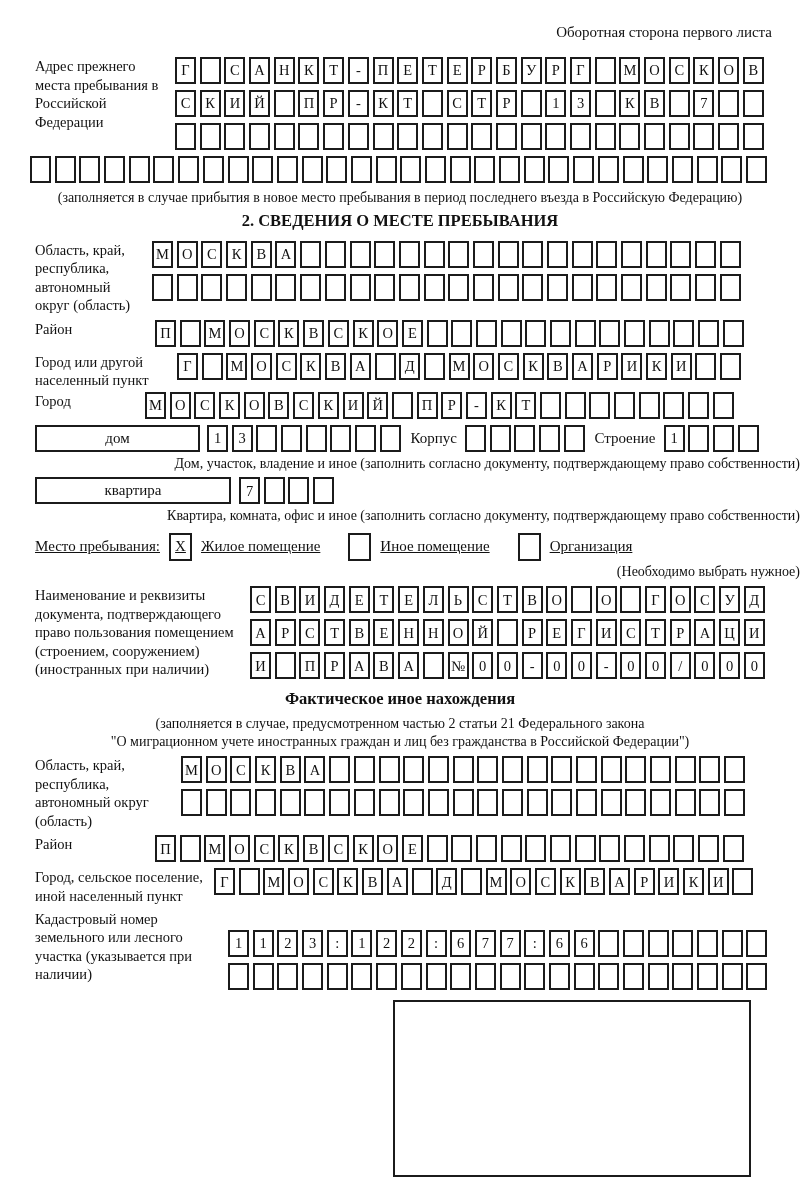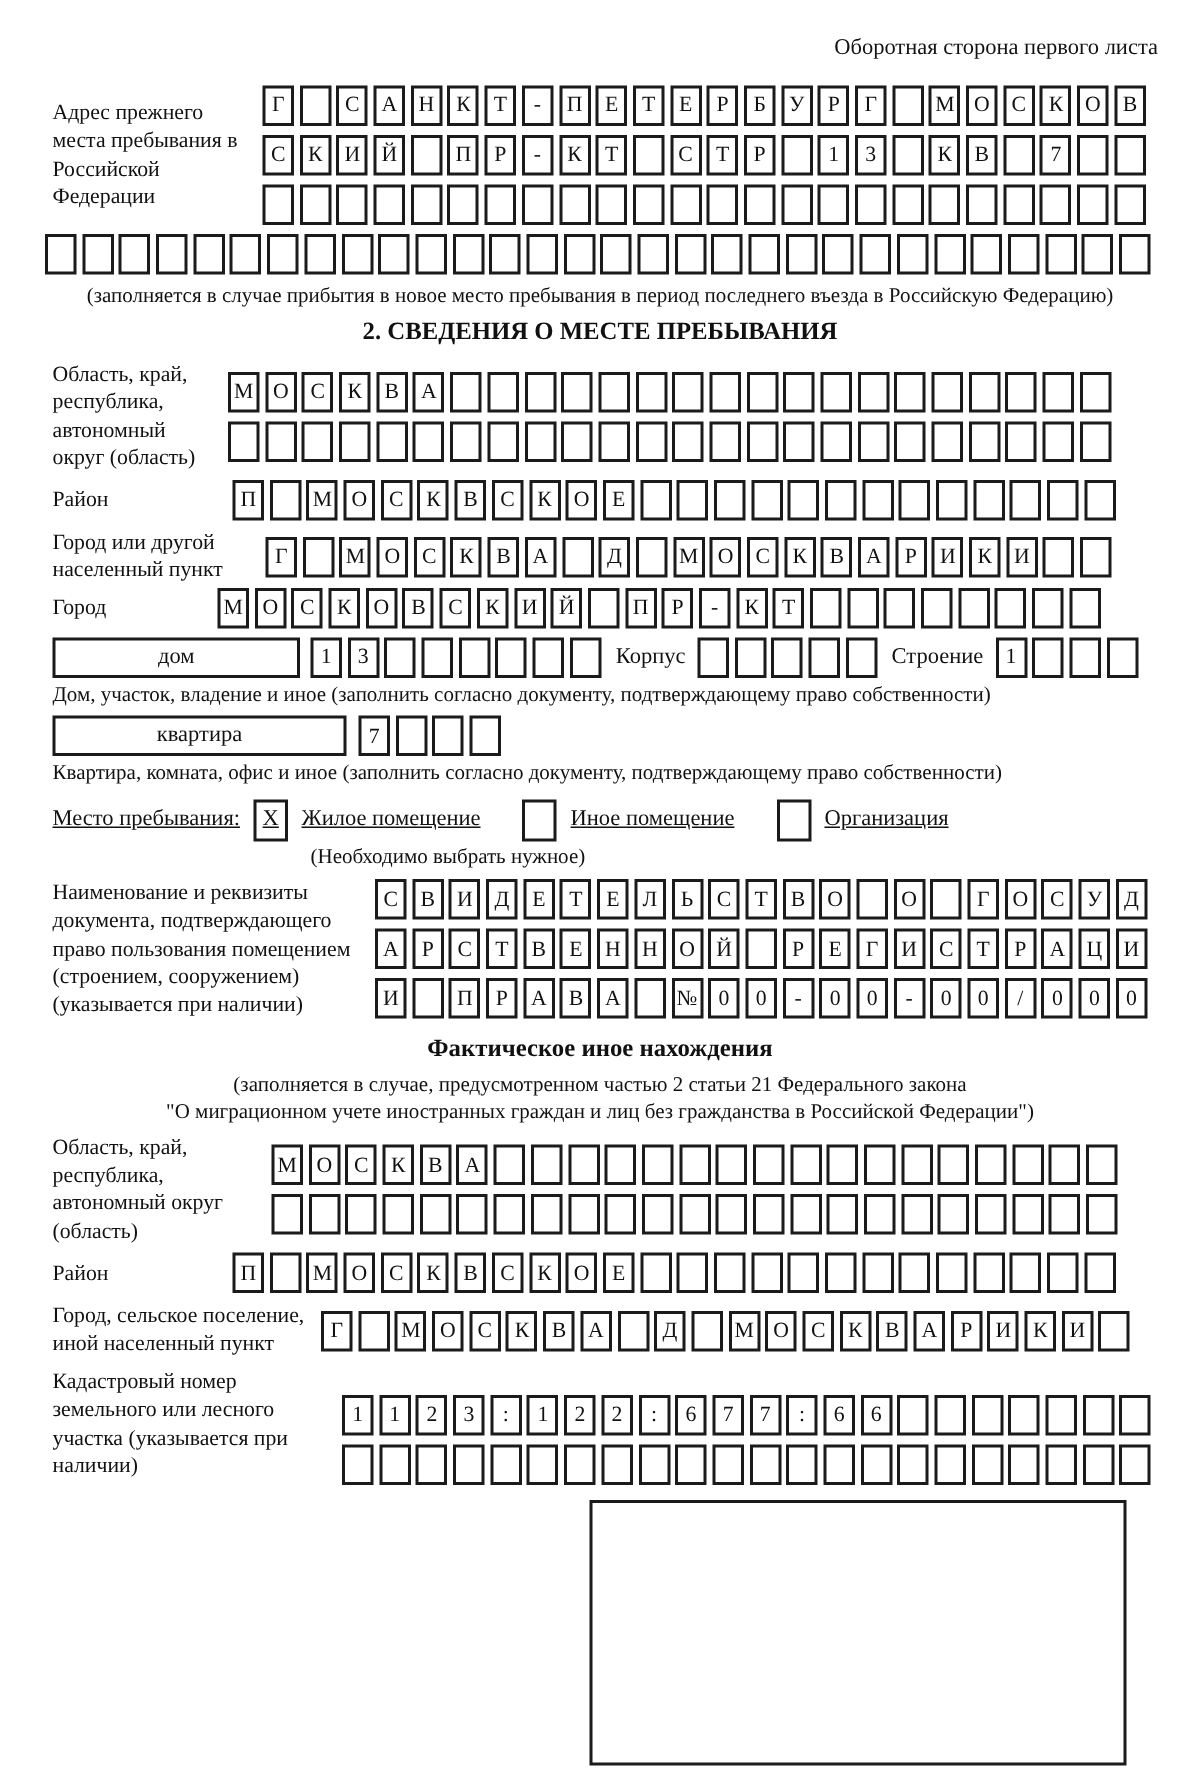--- a/index.html
+++ b/index.html
@@ -2,30 +2,30 @@
 <html><head>
 <meta charset="utf-8">
 <style>
   html,body{margin:0;padding:0;}
   body{
     width:800px;height:1180px;background:#ffffff;overflow:hidden;
     font-family:"Liberation Serif","DejaVu Serif",serif;color:#111;
   }
   .page{position:relative;width:800px;height:1180px;padding:0 0 0 35px;box-sizing:border-box;}
   .hdr{padding:24px 28px 0 0;text-align:right;font-size:15px;}
-  .field{display:flex;align-items:center;}
+  .field{display:flex;align-items:flex-start;}
   .flabel{font-size:14.5px;line-height:1.28;flex:none;box-sizing:border-box;padding-right:6px;}
   .rowstack{flex:none;}
   .cells{display:flex;flex:none;margin-bottom:6px;}
   .cell{
     flex:none;width:21px;height:27px;margin-right:3.7px;box-sizing:border-box;
     border:2px solid #1b1b1b;display:flex;align-items:center;justify-content:center;
     font-size:14.5px;line-height:1;
   }
-  .caption{font-size:14px;line-height:1.25;}
+  .caption{font-size:14px;line-height:1.25;text-align:right;}
   .center{text-align:center;padding-right:35px;}
   .sect-title{font-size:16.5px;font-weight:bold;text-align:center;padding-right:35px;margin:4px 0 10px 0;}
   .widebox{
     flex:none;height:27px;border:2px solid #1b1b1b;box-sizing:border-box;
     display:flex;align-items:center;justify-content:center;font-size:15px;
   }
   .inline-row{display:flex;align-items:flex-start;}
   .inline-label{flex:none;font-size:15px;line-height:27px;margin:0 8px 0 6px;}
   .chk{
     flex:none;width:23px;height:28px;border:2px solid #1b1b1b;box-sizing:border-box;
@@ -356,21 +356,21 @@
     <span class="chk" style="margin-left:9px">X</span>
     <span class="olabel">Жилое помещение</span>
     <span class="chk"></span>
     <span class="olabel">Иное помещение</span>
     <span class="chk"></span>
     <span class="olabel">Организация</span>
   </div>
   <div class="caption" style="margin-left:172px;margin-bottom:6px">(Необходимо выбрать нужное)</div>
 
   <div class="field">
-    <div class="flabel" style="width:215px">Наименование и реквизиты документа, подтверждающего право пользования помещением (строением, сооружением) (указывается при наличии)</div>
+    <div class="flabel" style="width:215px">Наименование и реквизиты документа, подтверждающего право пользования помещением (строением, сооружением) (иностранных при наличии)</div>
     <div class="rowstack">
       <div class="cells">
           <div class="cell">С</div>
           <div class="cell">В</div>
           <div class="cell">И</div>
           <div class="cell">Д</div>
           <div class="cell">Е</div>
           <div class="cell">Т</div>
           <div class="cell">Е</div>
           <div class="cell">Л</div>

